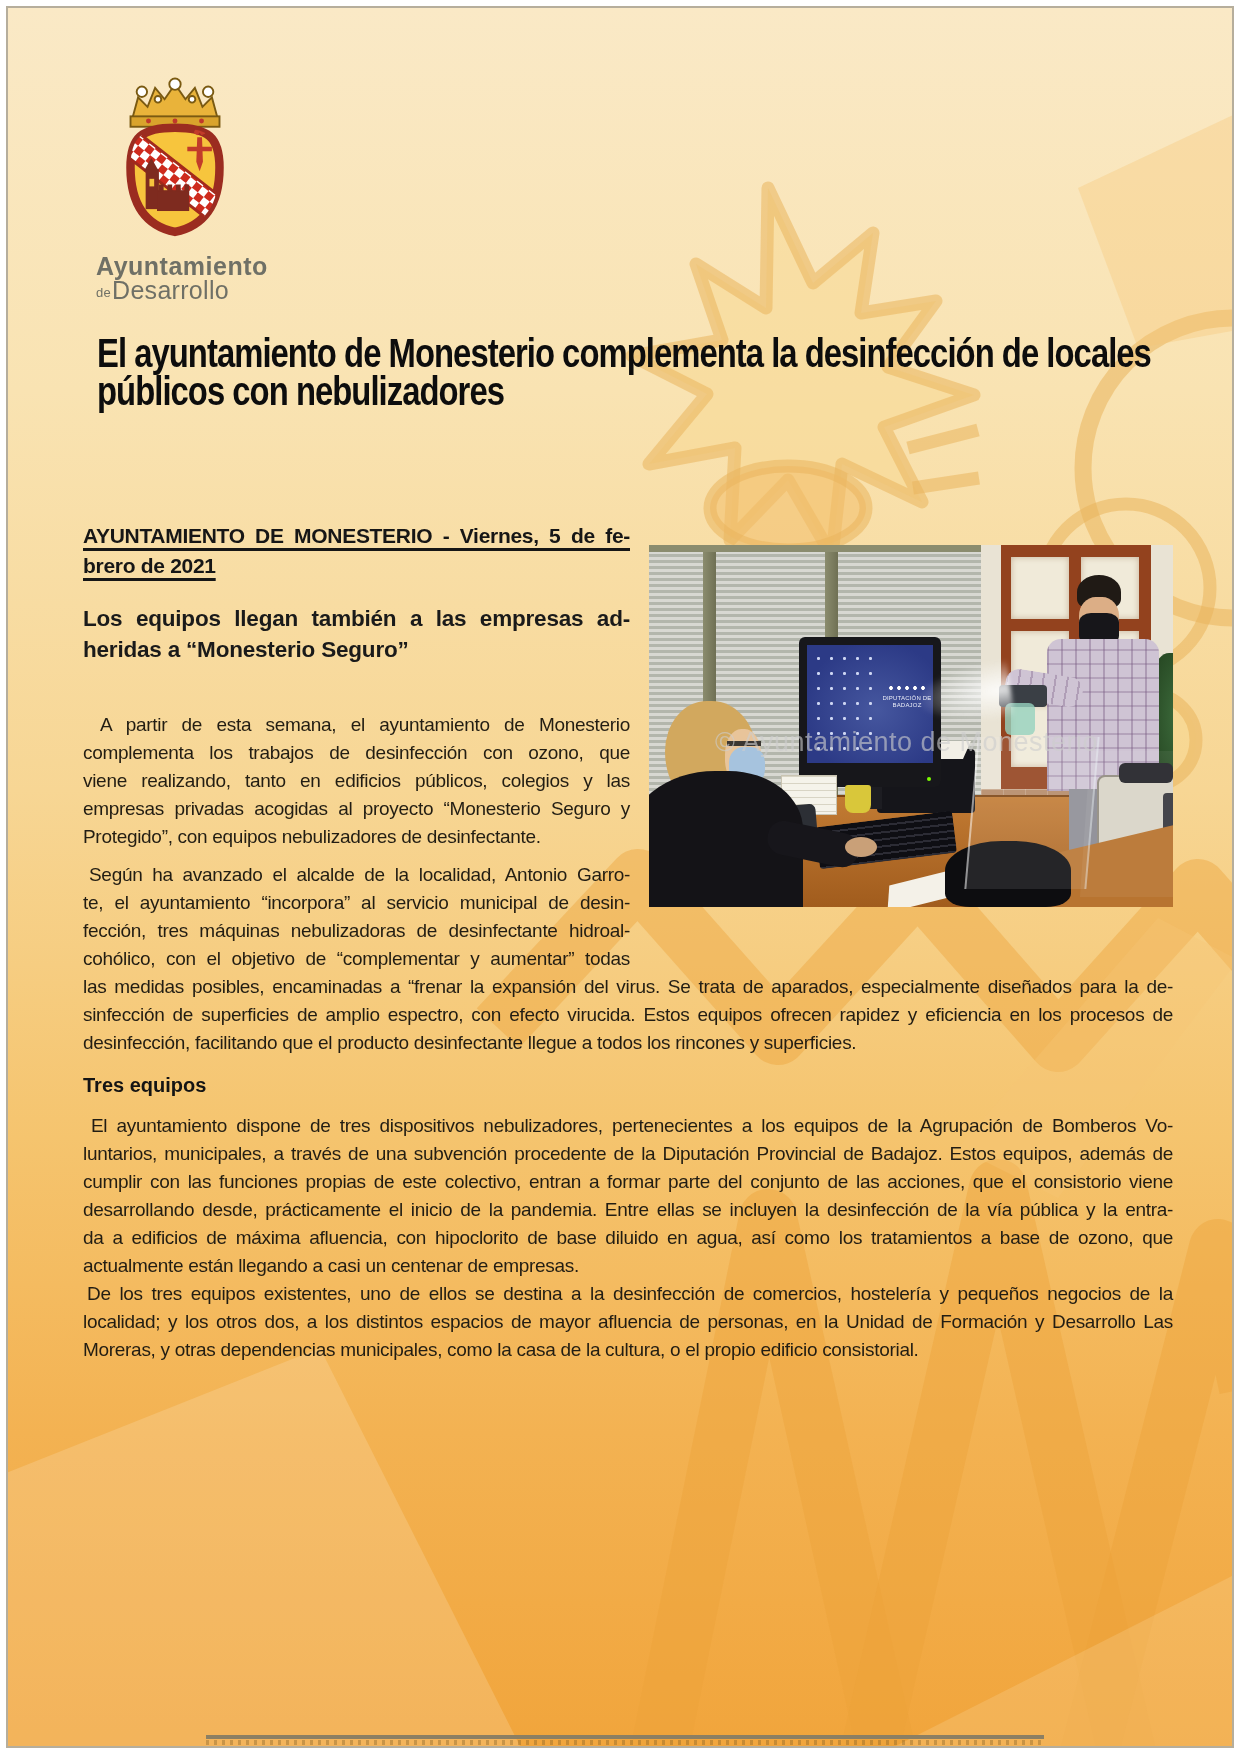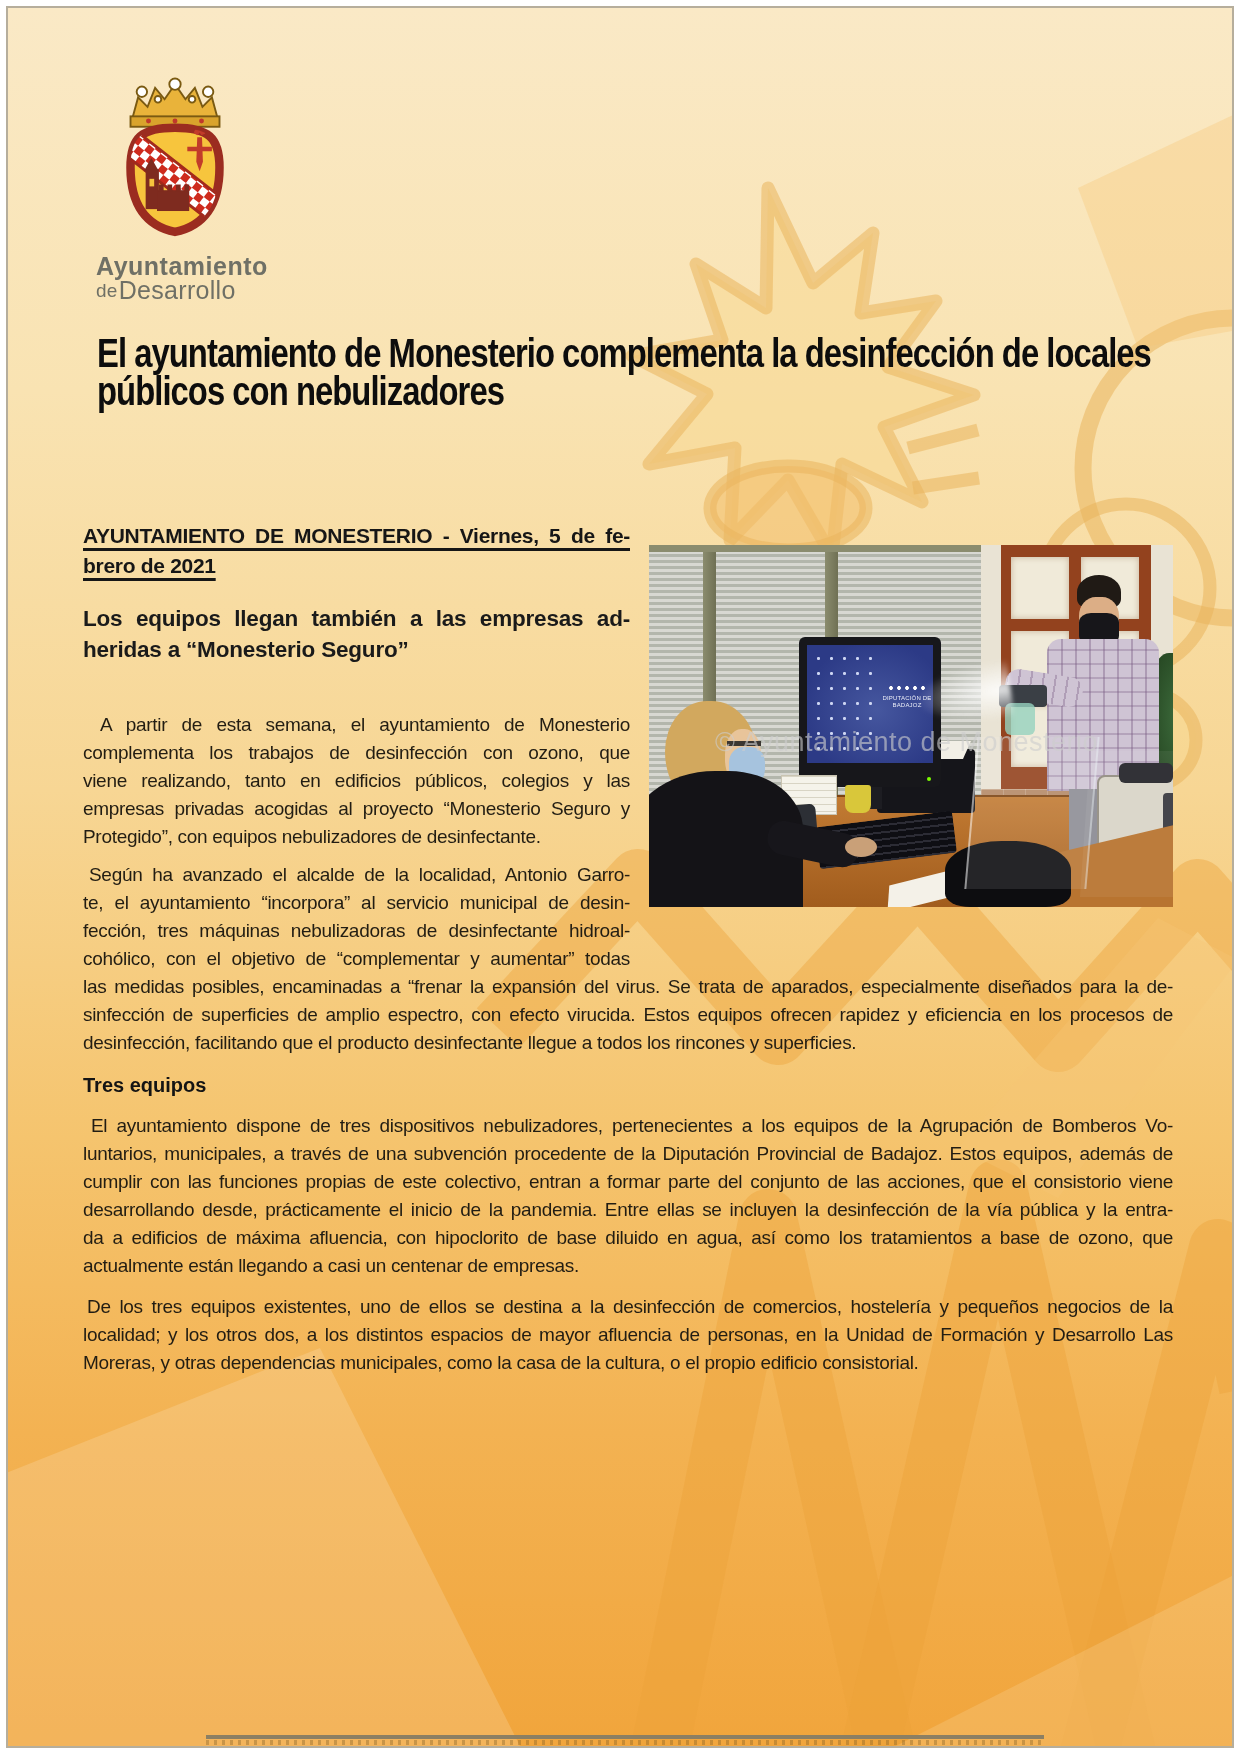--- a/index.html
+++ b/index.html
@@ -9,21 +9,21 @@
 
   
   .ornament{position:absolute;left:430px;top:60px;width:810px;height:1690px;pointer-events:none;}
   .facet{position:absolute;pointer-events:none;}
 
   
   .logo{position:absolute;left:96px;top:66px;width:230px;}
   .logo-text{margin-top:8px;margin-left:-8px;color:#6f7066;line-height:24px;}
   .logo-l1{font-size:25px;letter-spacing:.5px;font-weight:bold;}
   .logo-l2{font-size:25px;letter-spacing:.3px;}
-  .logo-de{font-size:19px;vertical-align:2px;margin-right:1px;}
+  .logo-de{font-size:13px;vertical-align:2px;margin-right:1px;}
 
   
   .headline{position:absolute;left:89px;top:326px;width:1100px;color:#0d0d0d;}
   .headline .line{display:block;font-weight:700;font-size:41px;line-height:38px;letter-spacing:-1.2px;
                   transform:scaleX(.8);transform-origin:0 0;white-space:nowrap;text-align:left;}
 
   
   .article{position:absolute;left:75px;top:513px;width:1090px;color:#221d13;}
   .line{display:block;text-align:justify;text-align-last:justify;}
   .line.last{text-align-last:left;}
@@ -31,21 +31,21 @@
   .dateline .line{text-decoration:underline;text-decoration-thickness:2.5px;text-underline-offset:5px;}
   .subhead{margin-top:22px;font-weight:700;font-size:22.5px;line-height:31px;color:#1a1a1a;letter-spacing:-.2px;}
   .para{font-size:19px;line-height:28px;letter-spacing:-.3px;}
   .p1{margin-top:46px;}
   .p1 .line:first-child{text-indent:17px;}
   .p2{margin-top:10px;}
   .p2 .line:first-child{text-indent:6px;}
   .sectionhead{margin-top:14px;font-weight:700;font-size:20px;line-height:28px;color:#141414;}
   .p3{margin-top:13px;}
   .p3 .line:first-child{text-indent:8px;}
-  .p4{margin-top:13px;}
+  .p4{}
   .p4 .line:first-child{text-indent:4px;}
 
   
   .photo{position:relative;float:right;width:524px;height:362px;margin:24px 0 42px 19px;
          overflow:hidden;background:#ded8c8;}
   .abs{position:absolute;}
   .ph-blinds{left:0;top:0;width:332px;height:252px;
      background:repeating-linear-gradient(180deg,#d8d8d2 0 3px,#b3b6ac 3px 6px);}
   .ph-post{top:0;width:13px;height:252px;background:linear-gradient(90deg,#8b8c6e,#6f7054);}
   .ph-topbar{left:0;top:0;width:332px;height:7px;background:#8b8c6e;}

